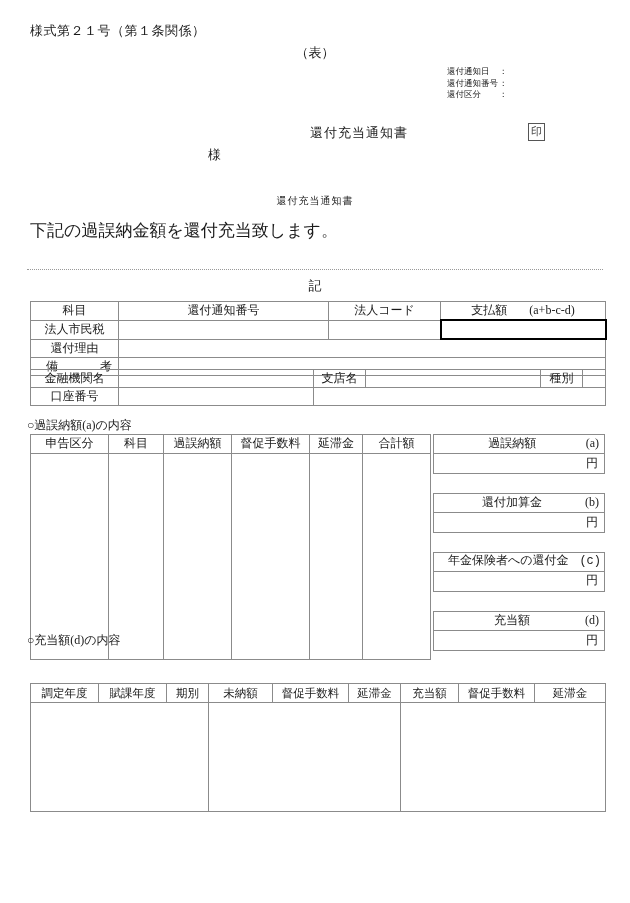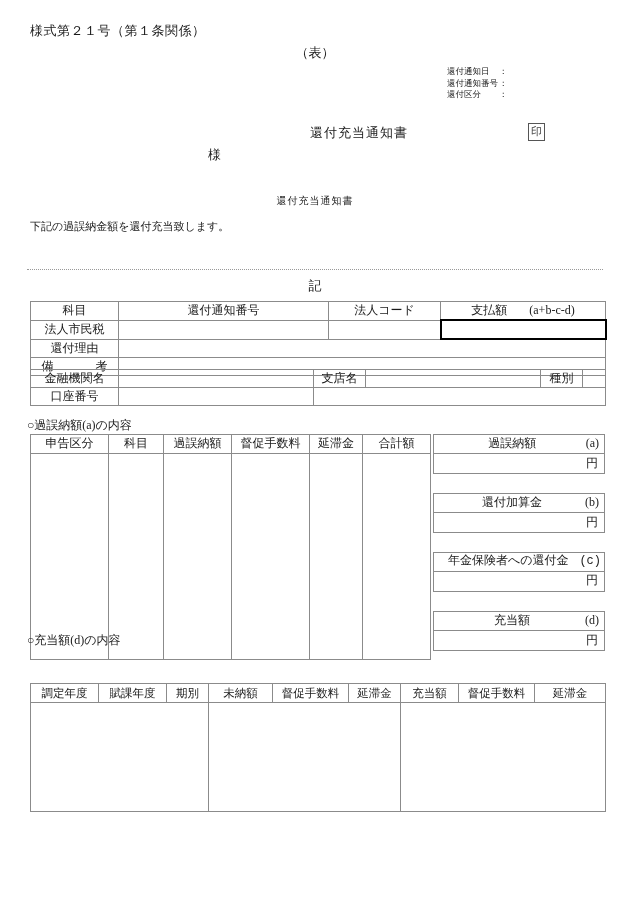--- a/index.html
+++ b/index.html
@@ -79,21 +79,21 @@
     position: absolute;
     left: 0; top: 194px;
     width: 630px;
     text-align: center;
     font-size: 10px;
     letter-spacing: 1px;
   }
   .lead {
     position: absolute;
     left: 30px; top: 219px;
-    font-size: 11px;
+    font-size: 17px;
   }
   .dotted-rule {
     position: absolute;
     left: 27px; top: 269px;
     width: 576px;
     border-top: 1px dotted #999;
   }
   .ki {
     position: absolute;
     left: 0; top: 277px;
@@ -117,20 +117,21 @@
   .tbl-info {
     position: absolute;
     left: 30px; top: 301px;
     width: 575px;
   }
   .tbl-info td { height: 17px; }
   .tbl-info td.label { letter-spacing: 0px; }
   .tbl-info td.spread {
     letter-spacing: 6px;
     text-indent: 6px;
+    text-align: right;
   }
   .cell-pay-head {
     position: relative;
   }
   .cell-pay-head .inner {
     display: flex;
     justify-content: center;
     align-items: center;
     gap: 22px;
     white-space: nowrap;

